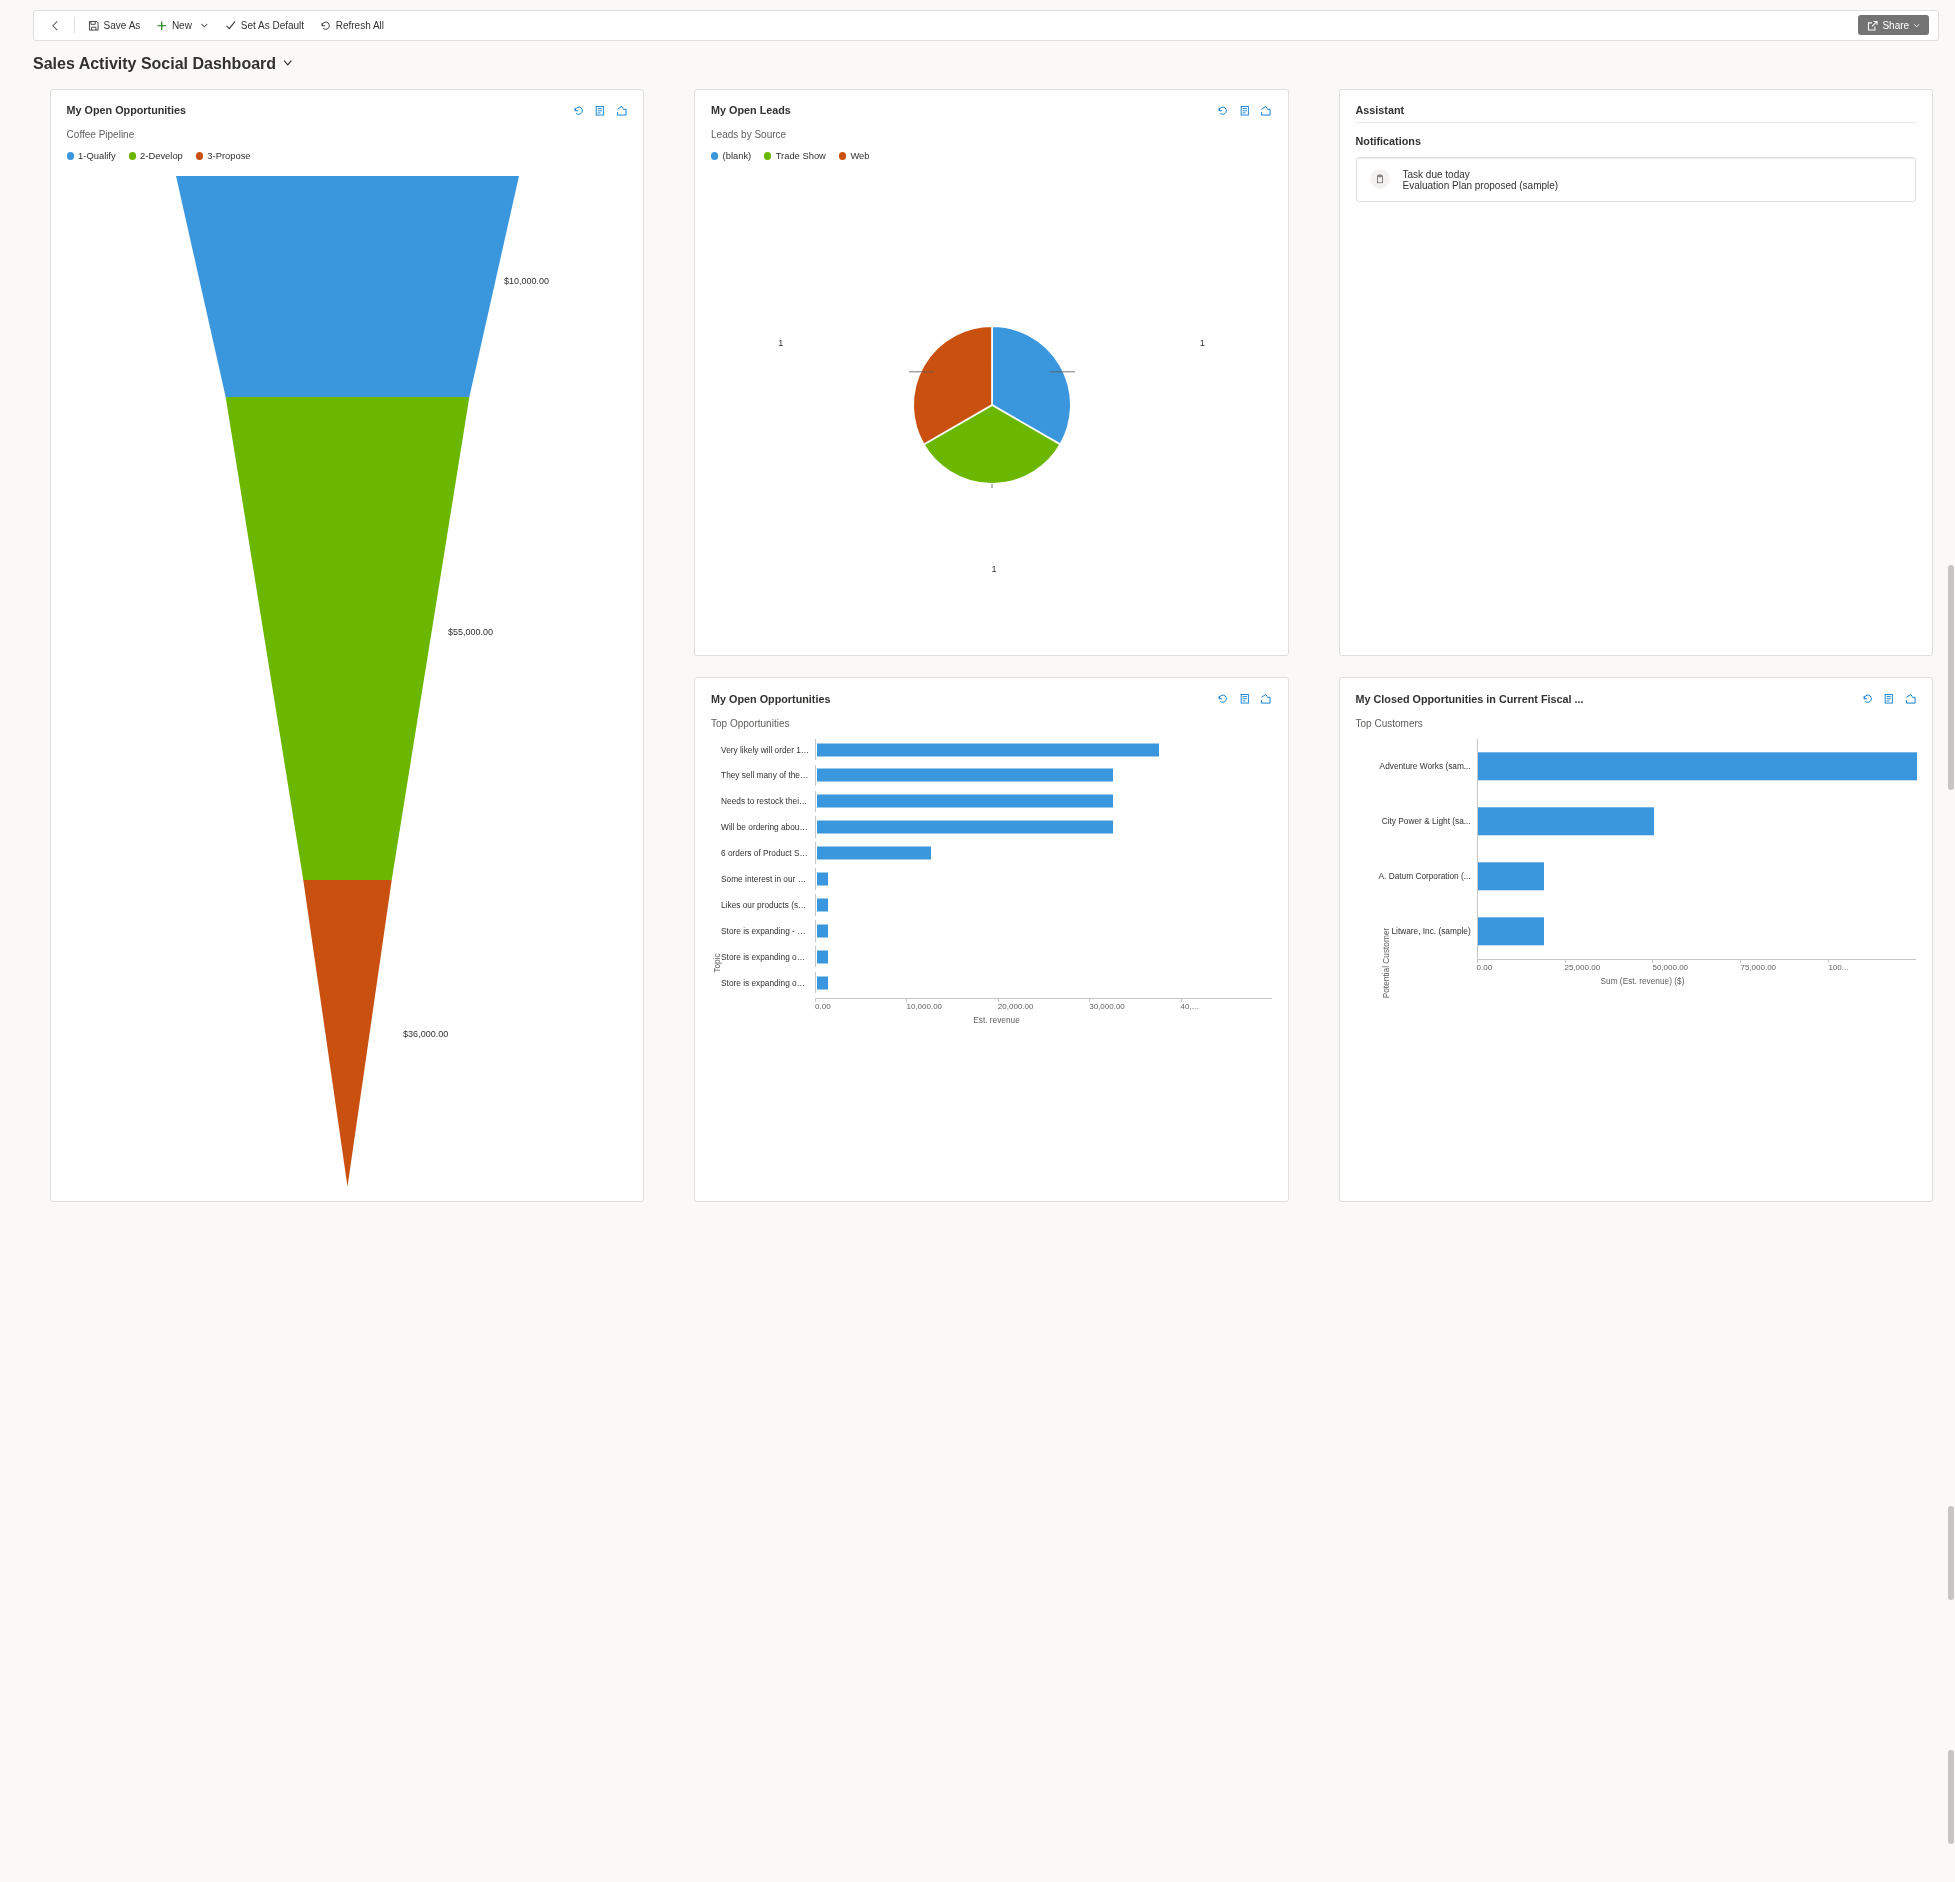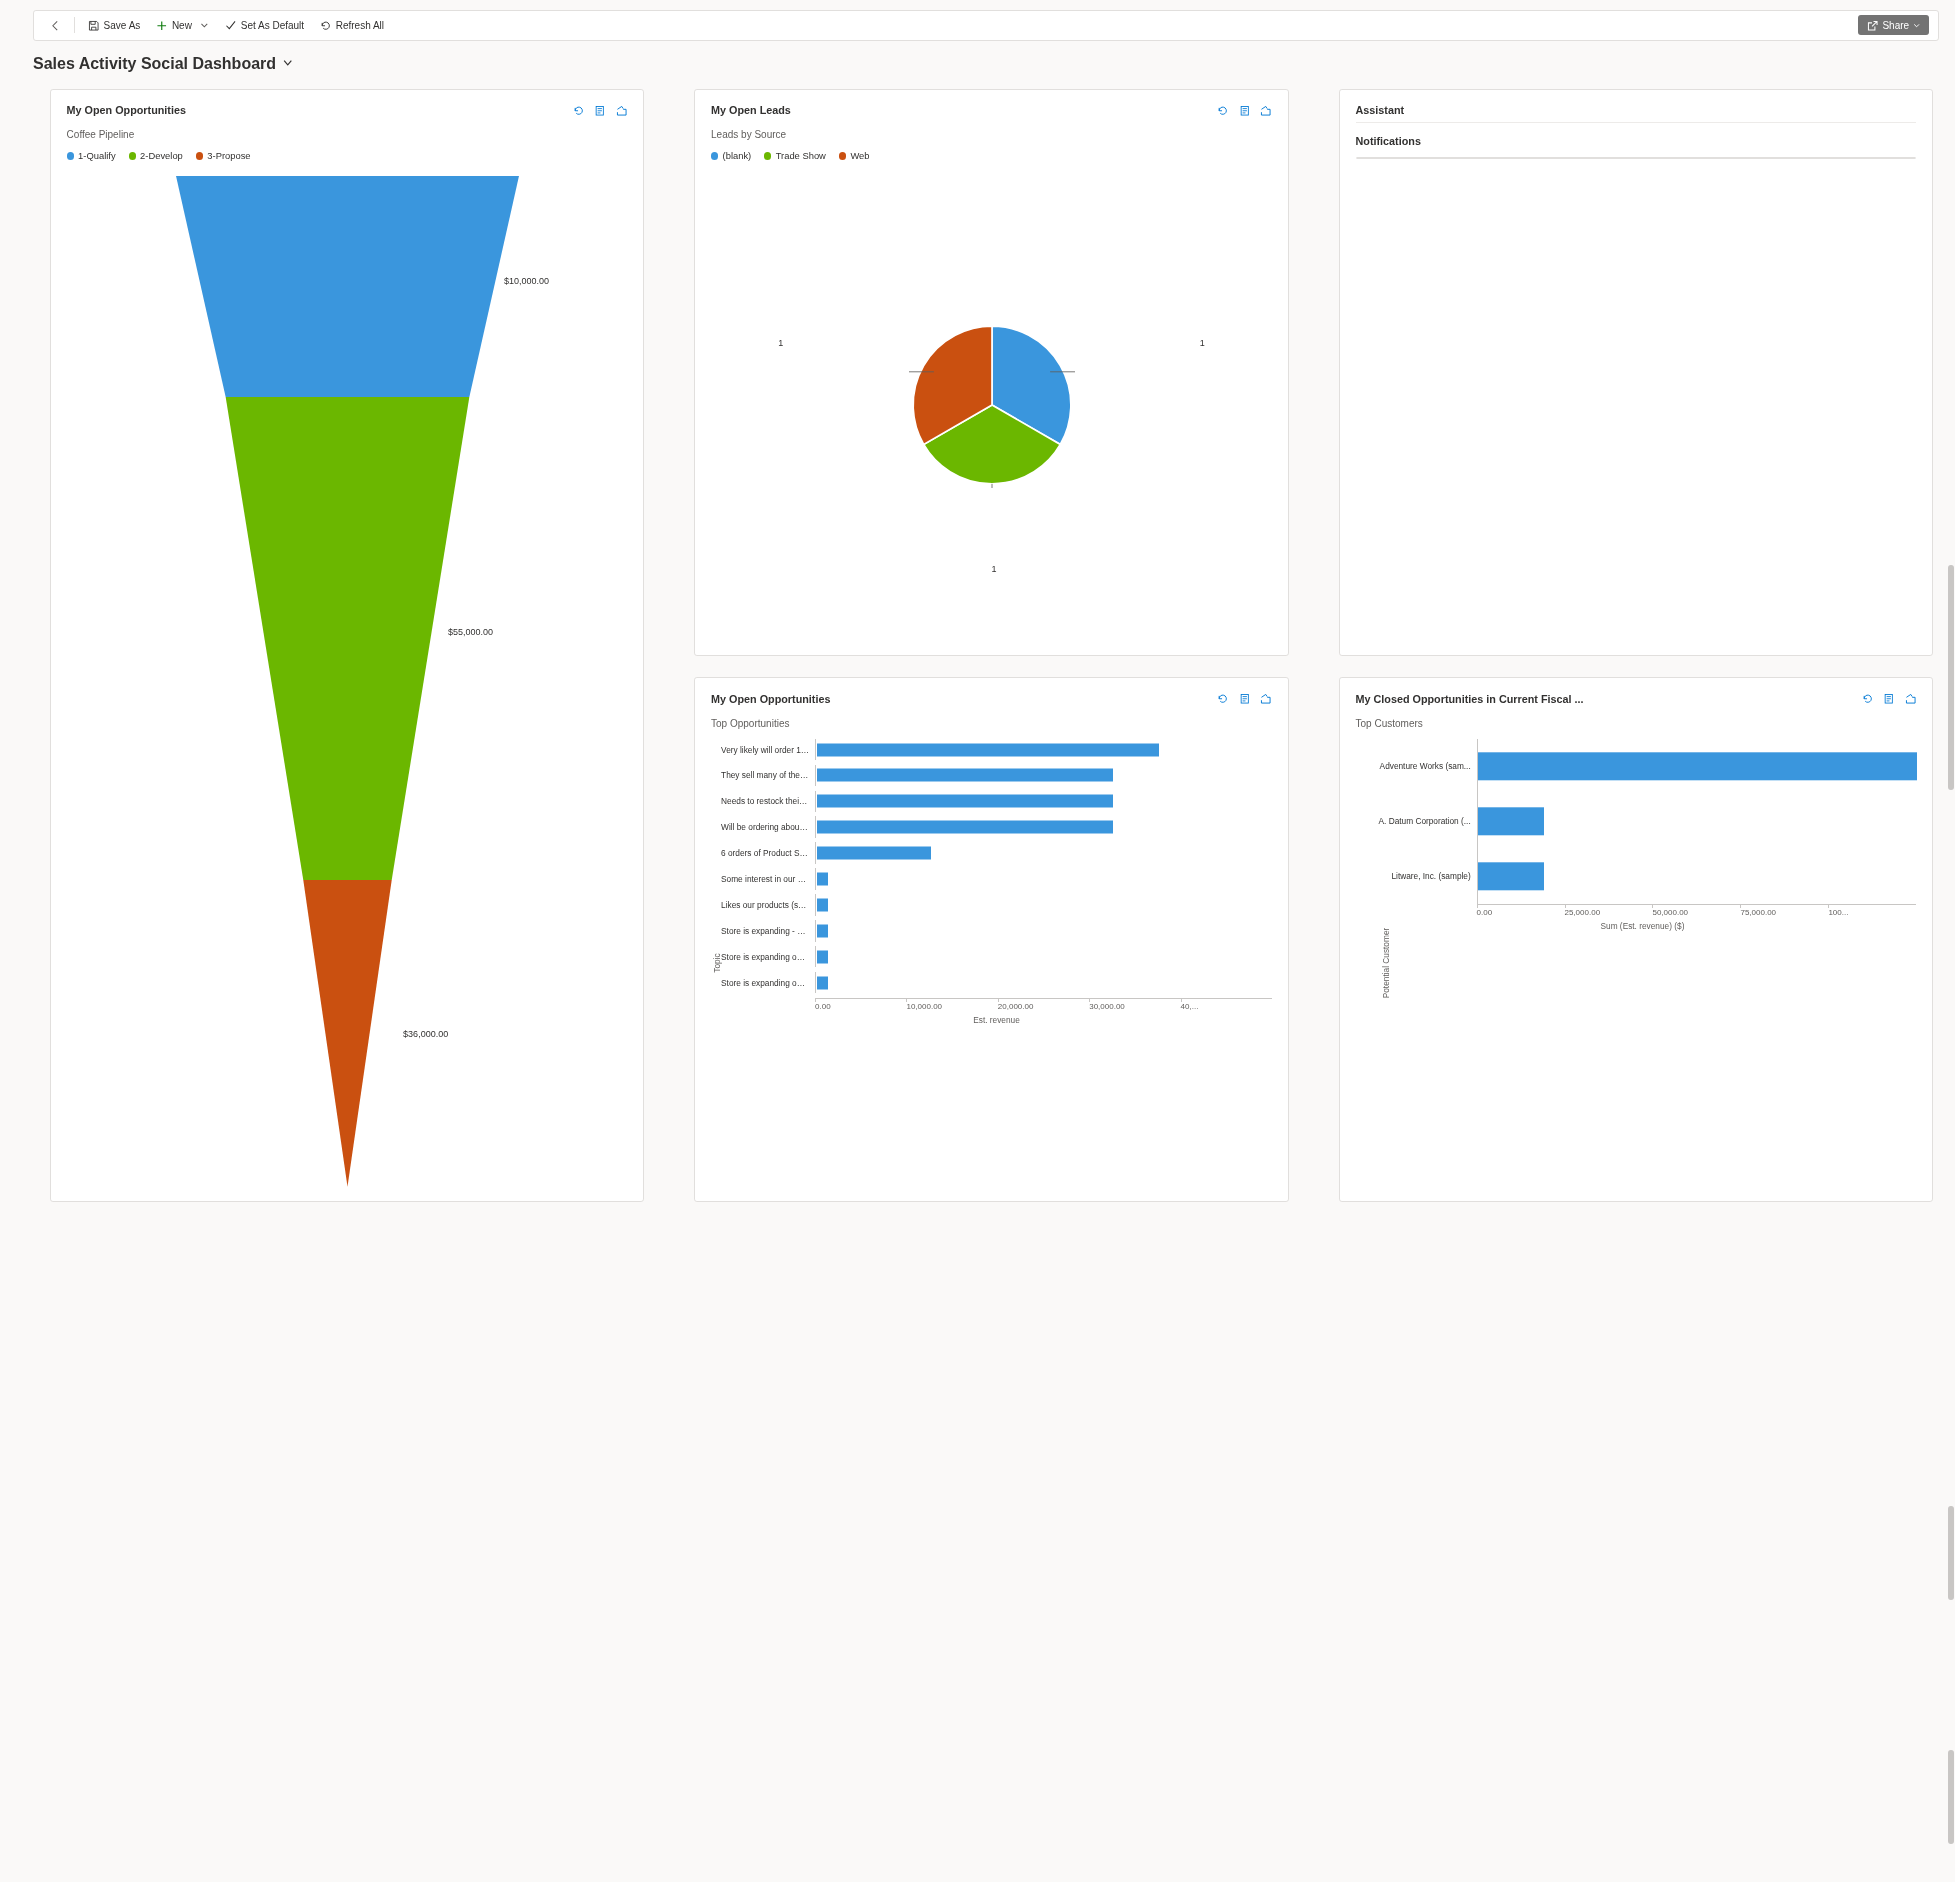--- a/index.html
+++ b/index.html
@@ -363,20 +363,32 @@
     </div>
   </div>
 
   <div class="card">
     <div class="card-head" style="margin-bottom:8.7px;">
       <span class="card-title">Assistant</span>
     </div>
     <div class="assistant-divider"></div>
     <div class="section-head">Notifications</div>
     <div class="notif-card">
+      <div class="notif-detail-row">
+        <span class="clip-badge">
+          <svg width="10" height="10" viewBox="0 0 16 16">
+              <rect x="4" y="3" width="8" height="11" fill="none" stroke="#605e5c" stroke-width="1.2"></rect>
+              <rect x="6" y="1.5" width="4" height="3" fill="none" stroke="#605e5c" stroke-width="1.2"></rect>
+            </svg>
+        </span>
+        <div>
+          <div class="notif-line1">Task due today</div>
+          <div class="notif-line2">Evaluation Plan proposed (sample)</div>
+        </div>
+      </div>
     </div>
   </div>
 
   <div class="card">
     <div class="card-head">
       <span class="card-title">My Open Opportunities</span>
       <div class="card-actions">
         <span class="icon">
             <svg width="11.5" height="11.5" viewBox="0 0 16 16">
               <path d="M3 8a5 5 0 1 1 1.5 3.5M3 8V4m0 4h4" fill="none" stroke="#0078d4" stroke-width="1.3"></path>
@@ -494,20 +506,26 @@
     <div class="subtitle">Top Customers</div>
     <div class="hbar-chart tc" id="hbar-topcust" style="padding-left:13px;">
       <span class="y-axis-label">Potential Customer</span>
     <div class="hbar-row">
           <div class="hbar-label">Adventure Works (sam...</div>
           <div class="hbar-track">
             <div class="hbar-fill" style="width: 100%;"></div>
           </div>
         </div>
         <div class="hbar-row">
+          <div class="hbar-label">City Power &amp; Light (sa...</div>
+          <div class="hbar-track">
+            <div class="hbar-fill" style="width: 40%;"></div>
+          </div>
+        </div>
+        <div class="hbar-row">
           <div class="hbar-label">A. Datum Corporation (...</div>
           <div class="hbar-track">
             <div class="hbar-fill" style="width: 15%;"></div>
           </div>
         </div>
         <div class="hbar-row">
           <div class="hbar-label">Litware, Inc. (sample)</div>
           <div class="hbar-track">
             <div class="hbar-fill" style="width: 15%;"></div>
           </div>

